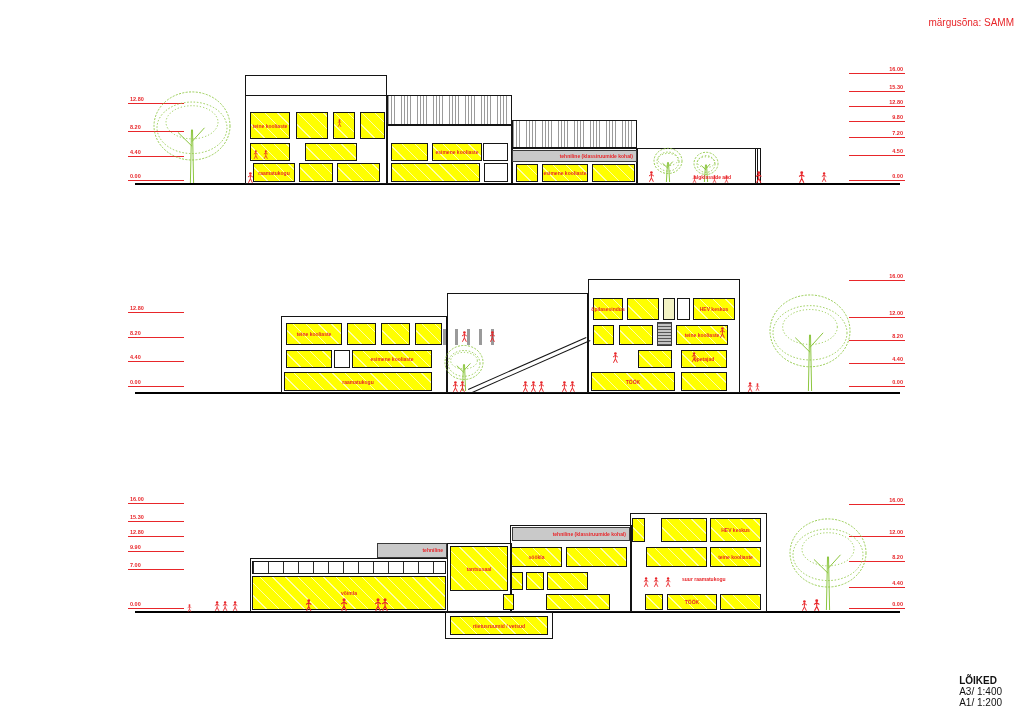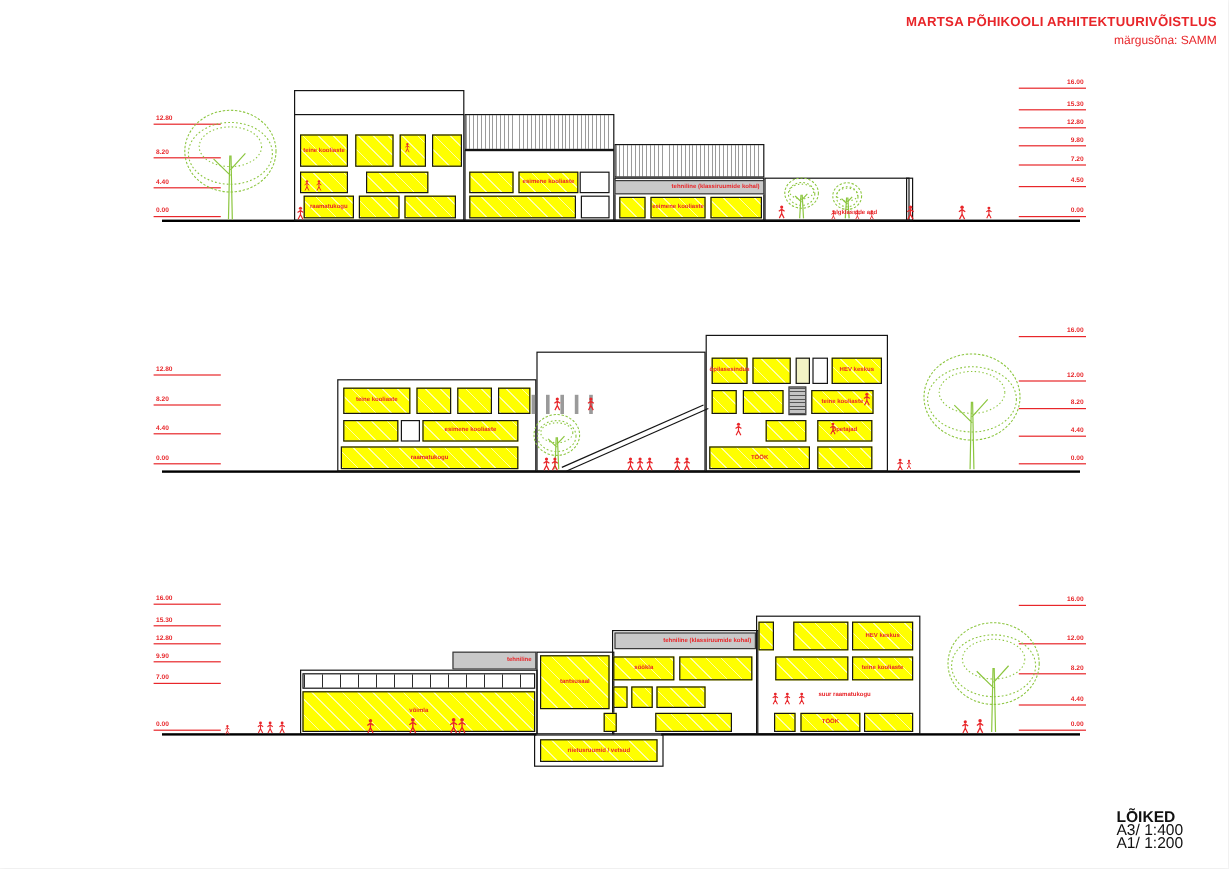--- a/index.html
+++ b/index.html
@@ -1,21 +1,21 @@
 <!DOCTYPE html>
 <html><head>
 <meta charset="utf-8">
 <style>
   html,body{margin:0;padding:0;background:#f2f2f2;font-family:"Liberation Sans",sans-serif;}
   .sheet{position:relative;width:1024px;height:724px;background:#ffffff;overflow:hidden;margin:0 auto;
          box-shadow:0 0 6px rgba(0,0,0,.25);}
   .titleblock{position:absolute;top:13px;right:10px;text-align:right;color:#e8262a;}
   .titleblock .t1{font-size:11px;font-weight:bold;letter-spacing:.2px;}
   .titleblock .t2{font-size:10px;margin-top:4px;}
-  .footerblock{position:absolute;right:38px;bottom:16px;color:#111;font-size:13px;line-height:11px;}
+  .footerblock{position:absolute;right:22px;bottom:16px;color:#111;font-size:10px;line-height:11px;}
   .footerblock .f1{font-weight:bold;}
   .it{position:absolute;box-sizing:border-box;}
   .outline{border:1.4px solid #141414;background:transparent;}
   .hline{border-top:1px solid #141414;height:0;}
   .room{background-color:#ffff00;border:1px solid #161616;
         background-image:repeating-linear-gradient(45deg,rgba(255,255,255,.65) 0,rgba(255,255,255,.65) 1px,transparent 1px,transparent 9px);}
   .whitebox{background:#ffffff;border:1px solid #161616;}
   .palebox{background:#f2f2c4;border:1px solid #161616;}
   .grayband{background:#c9c9c9;border:1px solid #3a3a3a;display:flex;align-items:center;justify-content:flex-end;padding-right:3px;}
   .roofhatch{background-color:#ffffff;border:1px solid #141414;
@@ -35,21 +35,20 @@
   .marker.left .mval{text-align:left;padding-left:2px;}
   .marker.right .mval{text-align:right;padding-right:2px;}
   .marker .mline{height:0;border-top:1px solid #e8262a;}
   .diagline{position:absolute;height:0;border-top:1.2px solid #141414;transform-origin:0 0;}
 </style>
 </head>
 <body>
 
 <div class="sheet">
   <div class="titleblock">
-    <div class="t1">MARTSA PÕHIKOOLI ARHITEKTUURIVÕISTLUS</div>
     <div class="t2">märgusõna: SAMM</div>
   </div>
 
   <div id="drawing">
       <div class="" style="position: absolute; inset: 0px;">
         <div class="ground" style="left: 135px; top: 183px; width: 765px;"></div>
         <div class="marker left" style="left: 128px; top: 96px;">
           <span class="mval">12.80</span>
           <div class="mline"></div>
         </div>

